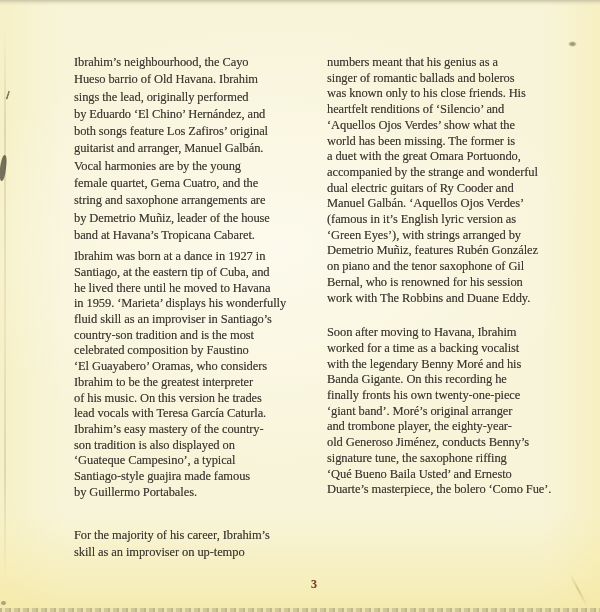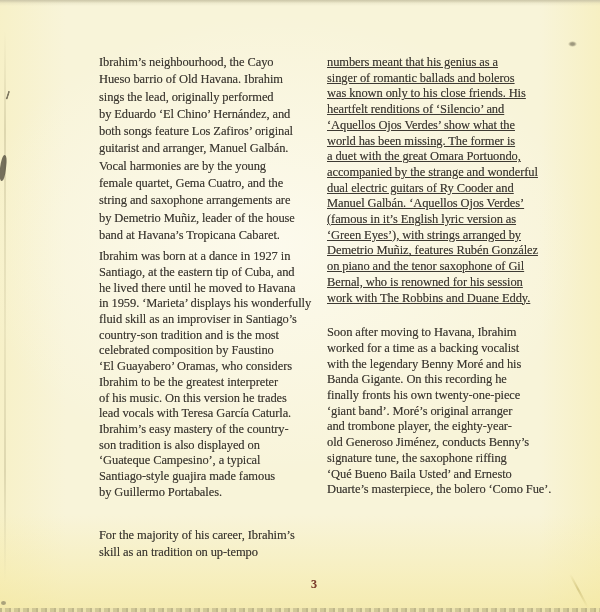--- a/index.html
+++ b/index.html
@@ -20,29 +20,29 @@
       linear-gradient(90deg, rgba(246,238,186,0.55) 0%, rgba(246,238,186,0) 11%, rgba(246,238,186,0) 90%, rgba(246,236,176,0.55) 100%),
       #f8f4d9;
   }
   .col {
     position: absolute;
     color: #3e3a33;
     font-size: 12.5px;
     letter-spacing: -0.1px;
     text-shadow: 0 0 0.5px rgba(62,58,51,0.55);
   }
-  .col-left  { left: 99px;  top: 54px; width: 246px; }
+  .col-left  { left: 74px;  top: 54px; width: 246px; }
   .col-right { left: 327px; top: 55px; width: 250px; }
   .para { margin: 0; white-space: pre-line; }
   .lh-a { line-height: 17.3px; }
   .lh-b { line-height: 15.7px; }
   .lh-c { line-height: 17.5px; }
   .gap-s  { margin-bottom: 5px; }
   .gap-m  { margin-bottom: 26px; }
-  .gap-l  { margin-bottom: 19px; text-decoration: underline; }
+  .gap-l  { margin-bottom: 19px; }
   .page-number {
     position: absolute;
     left: 311px;
     top: 577px;
     font-size: 12px;
     font-weight: bold;
     color: #7e4030;
     text-shadow: 0 0 0.5px rgba(126,64,48,0.6);
   }
   
@@ -118,21 +118,21 @@
 ‘El Guayabero’ Oramas, who considers
 Ibrahim to be the greatest interpreter
 of his music. On this version he trades
 lead vocals with Teresa García Caturla.
 Ibrahim’s easy mastery of the country-
 son tradition is also displayed on
 ‘Guateque Campesino’, a typical
 Santiago-style guajira made famous
 by Guillermo Portabales.</p>
     <p class="para lh-c">For the majority of his career, Ibrahim’s
-skill as an tradition on up-tempo</p>
+skill as an improviser on up-tempo</p>
   </div>
 
   <div class="col col-right">
     <p class="para lh-b gap-l">numbers meant that his genius as a
 singer of romantic ballads and boleros
 was known only to his close friends. His
 heartfelt renditions of ‘Silencio’ and
 ‘Aquellos Ojos Verdes’ show what the
 world has been missing. The former is
 a duet with the great Omara Portuondo,

